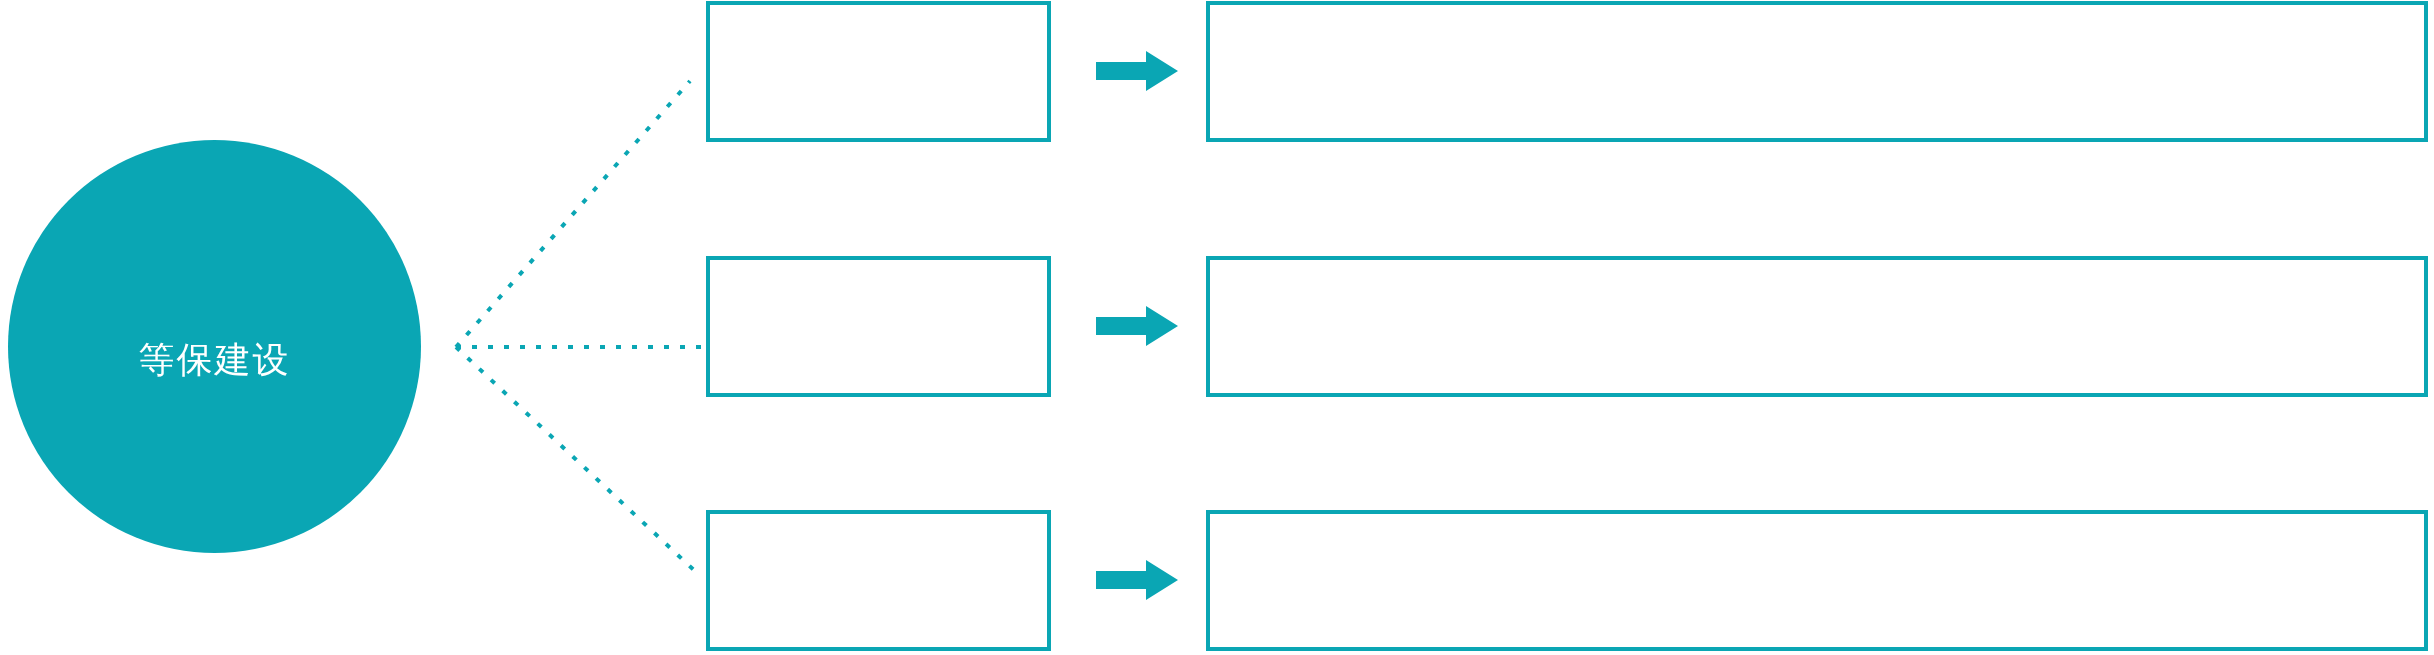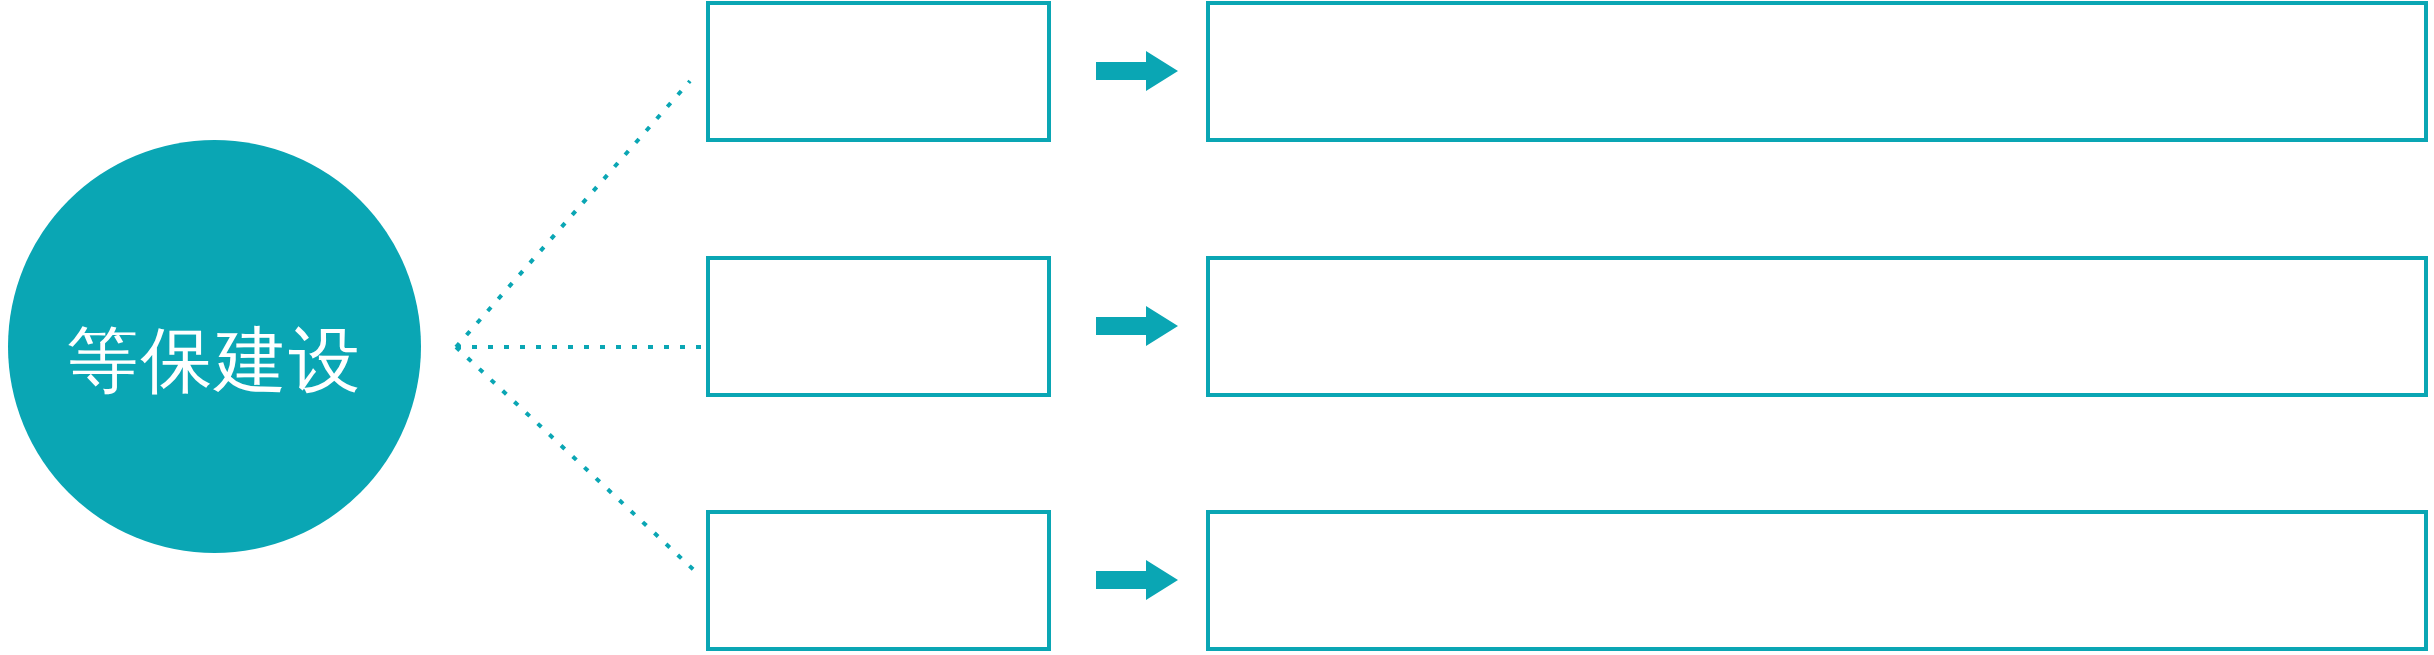--- a/index.html
+++ b/index.html
@@ -28,21 +28,21 @@
     width: 413px;
     height: 413px;
     border-radius: 50%;
     background: var(--accent, #0AA6B4);
     display: flex;
     align-items: center;
     justify-content: center;
   }
   .topic-circle-label {
     color: var(--text-on-accent, #fff);
-    font-size: 72px;
+    font-size: 36px;
     font-weight: 300;
     line-height: 76px;
     text-align: center;
     letter-spacing: 2px;
     padding-top: 26px;
   }
 
   
   .connector-svg {
     position: absolute;

